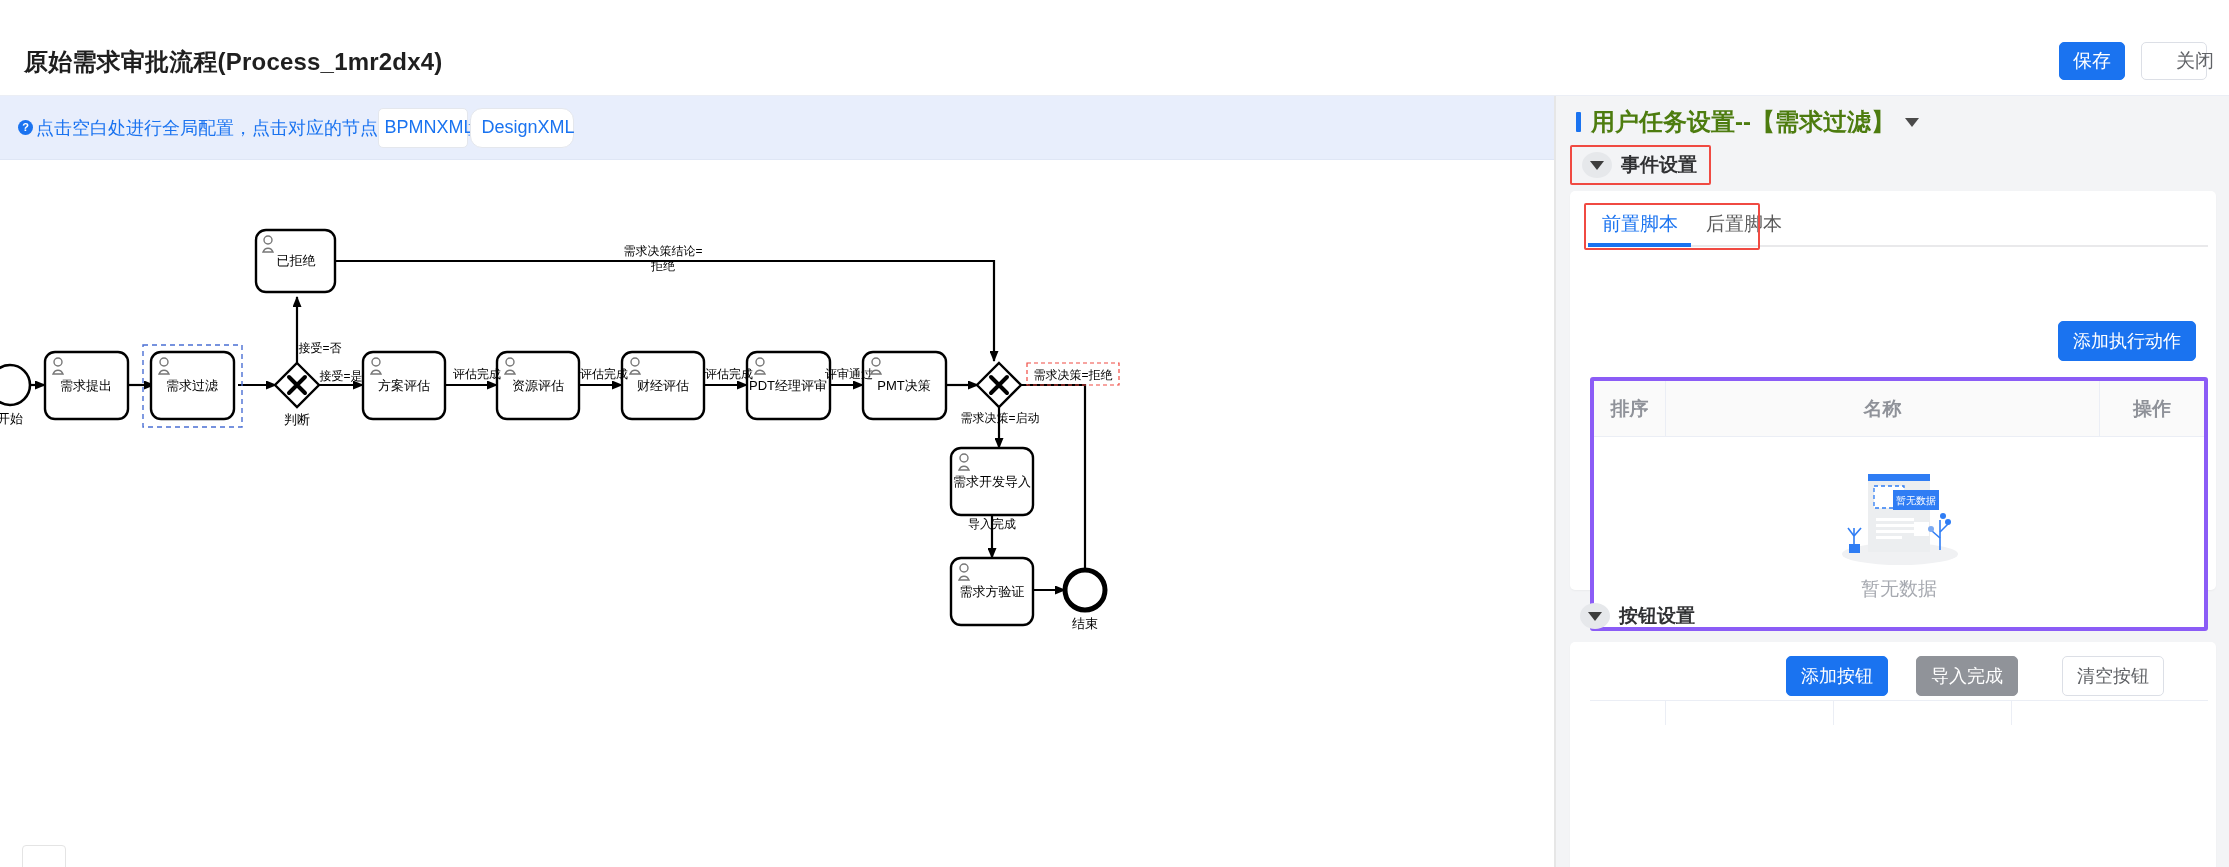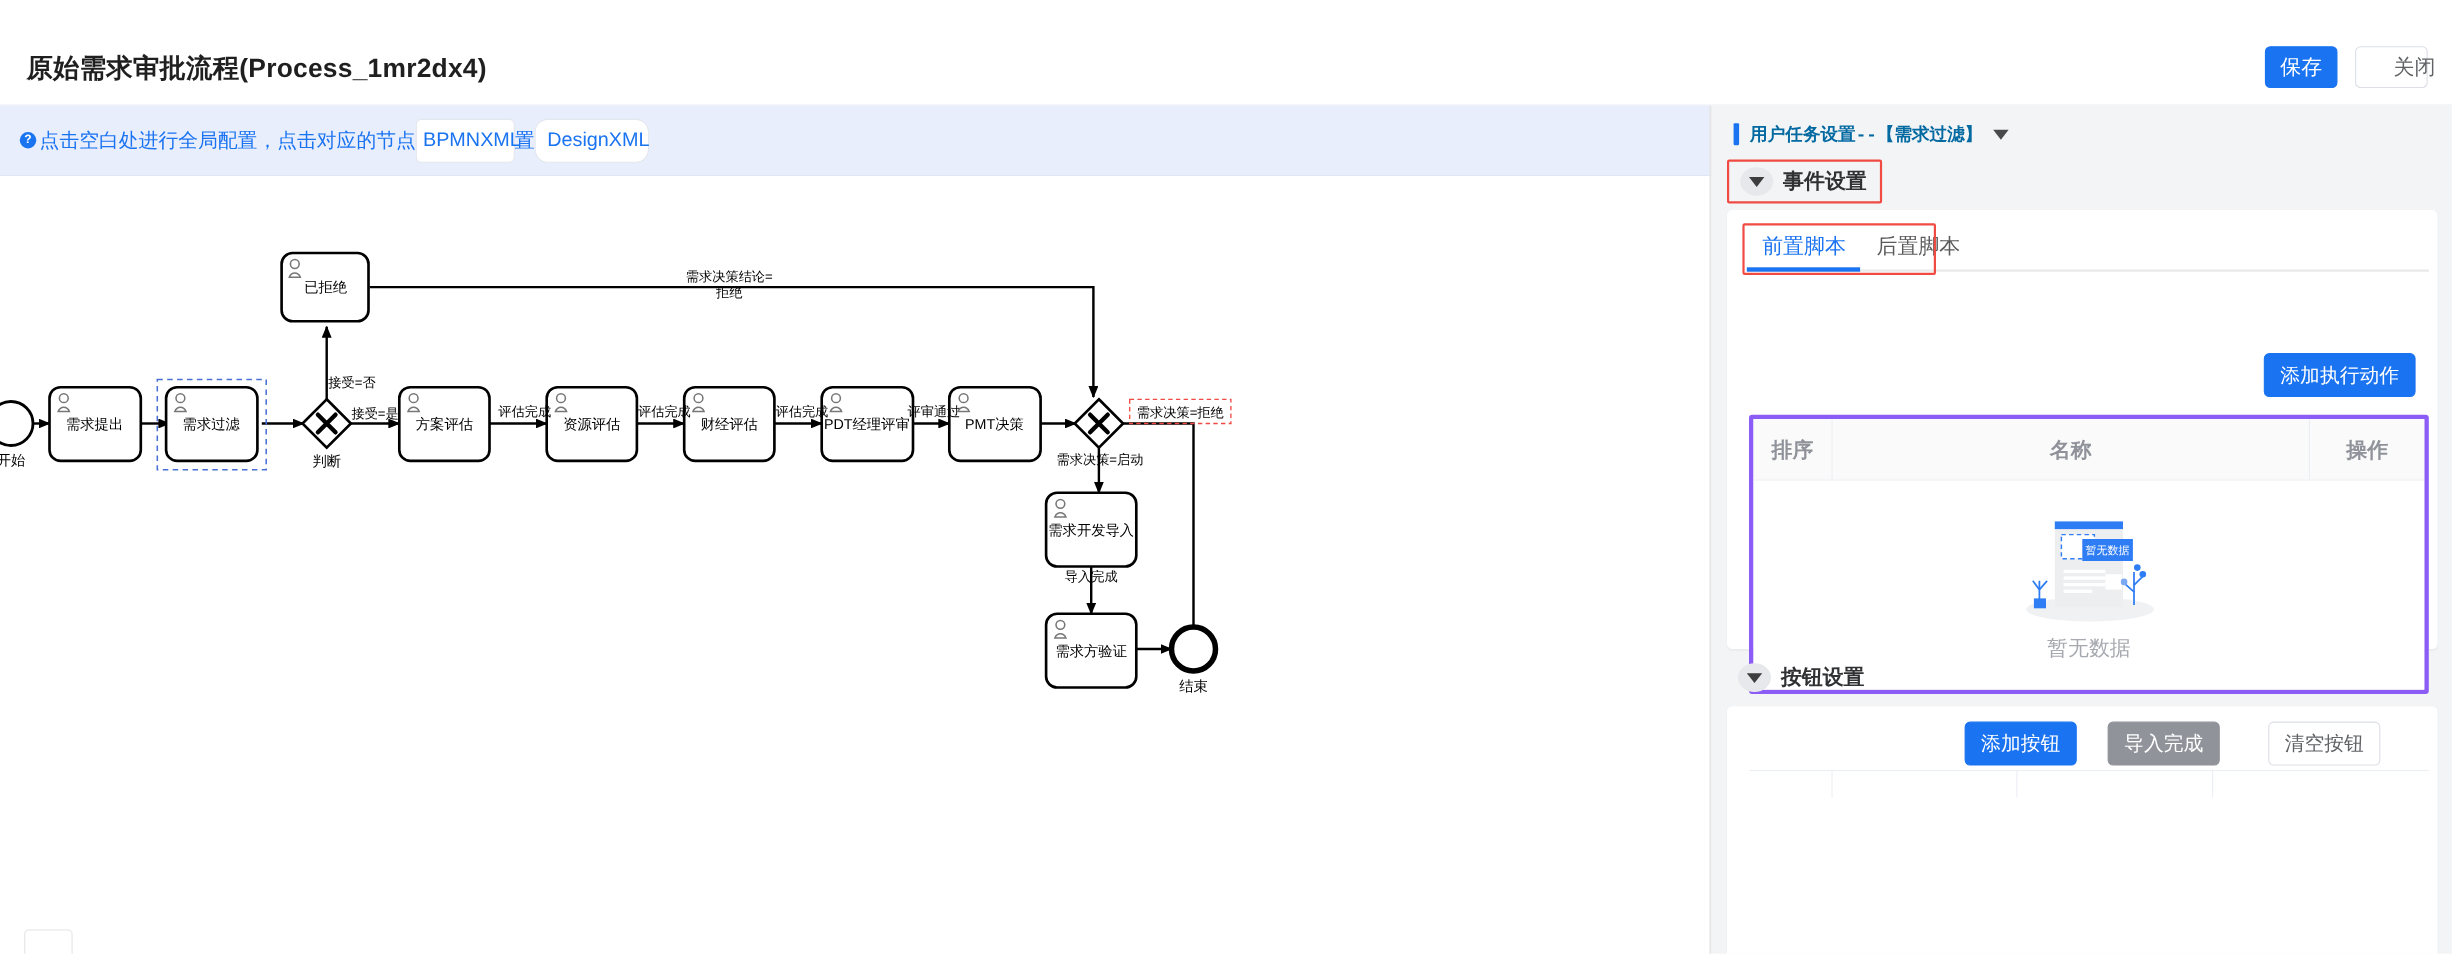--- a/index.html
+++ b/index.html
@@ -48,21 +48,21 @@
     text-align: center; font-weight: bold; flex: 0 0 auto;
   }
   .subbar-btn {
     position: absolute; top: 50%; transform: translateY(-50%);
     height: 40px; background: #fff; border: 1px solid #e4e7ed; border-radius: 5px;
     color: #1a73f0; font-size: 18px; display: flex; align-items: center; justify-content: center;
     cursor: pointer;
     padding-left: 12px;
   }
   .subbar-btn.b1 { left: 378px; width: 90px; }
-  .subbar-btn.b2 { left: 486px; width: 104px; border-radius: 12px; }
+  .subbar-btn.b2 { left: 470px; width: 104px; border-radius: 12px; }
 
   
   .canvas {
     position: absolute; left: 0; top: 132px; width: 1556px; height: 735px;
     background: #ffffff; overflow: hidden;
   }
   .canvas-svg { position: absolute; left: 0; top: 0; }
   .palette-box {
     position: absolute; left: 22px; bottom: 4px; width: 44px; height: 46px;
     border: 1px solid #e4e4e4; border-radius: 4px; background: #fff;
@@ -75,21 +75,21 @@
   
   .panel {
     position: absolute; left: 1556px; top: 68px; width: 673px; height: 799px;
     background: #f3f4f6; overflow: hidden;
   }
   .panel-head {
     position: absolute; left: 0; top: 0; width: 673px; height: 52px;
     display: flex; align-items: center; padding-left: 20px;
   }
   .panel-head-bar { width: 5px; height: 20px; background: #1a73f0; border-radius: 1px; margin-right: 10px; }
-  .panel-head-title { font-size: 16px; font-weight: bold; color: #0369a1; font-family: Liberation Mono, monospace; }
+  .panel-head-title { font-size: 24px; font-weight: bold; color: #4d7c0f; }
   .caret-dn {
     margin-left: 10px; width: 0; height: 0; border-left: 7px solid transparent;
     border-right: 7px solid transparent; border-top: 9px solid #4a4a4a; cursor: pointer;
   }
 
   .section-head {
     position: absolute; display: flex; align-items: center; gap: 9px;
     height: 40px; padding: 0 12px 0 10px;
   }
   .section-head.outlined { border: 2px solid #f04a42; border-radius: 2px; }

